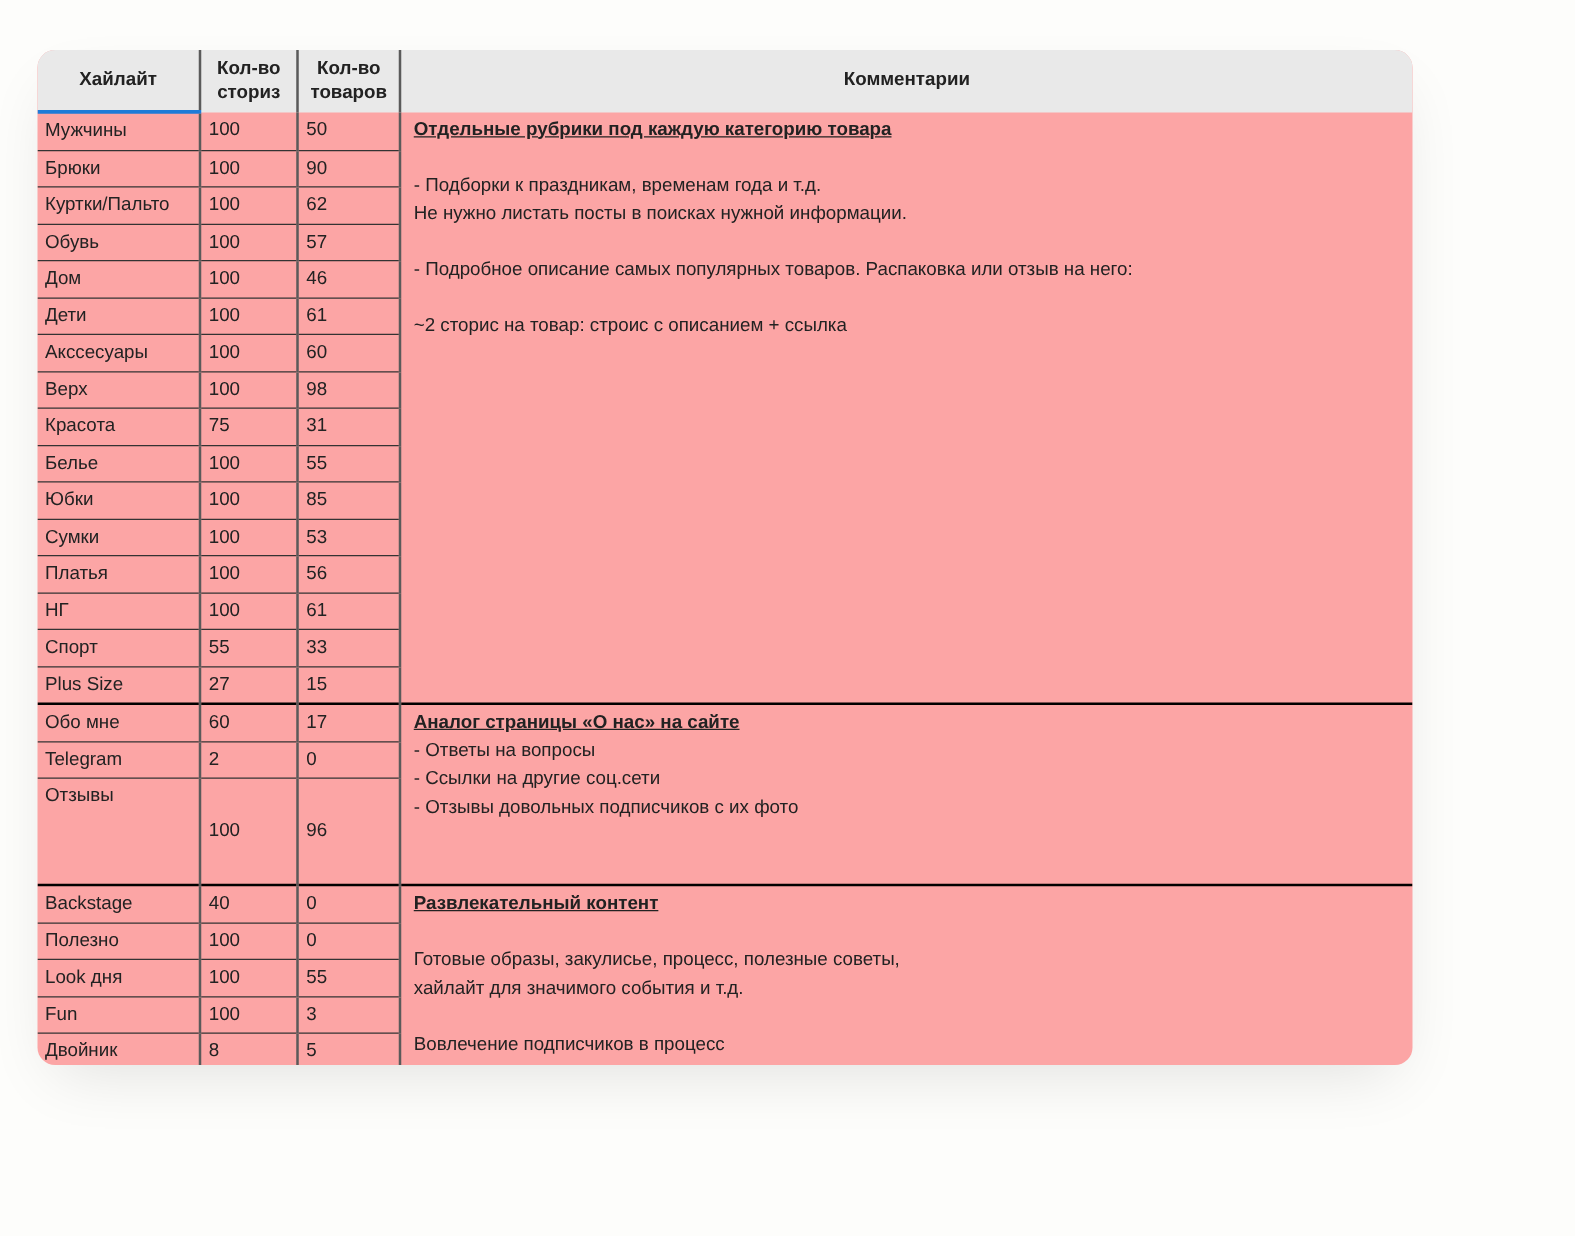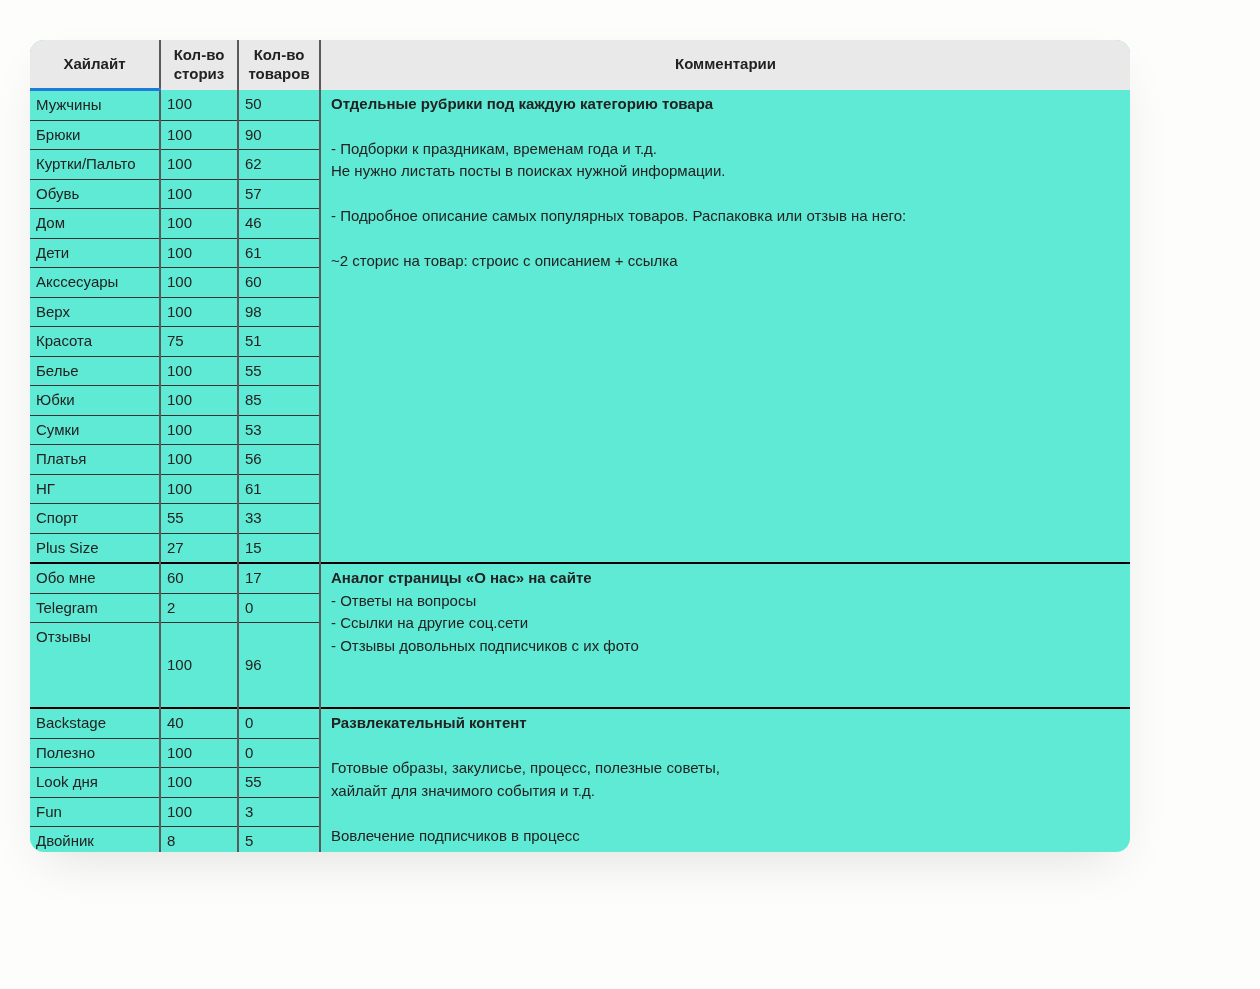--- a/index.html
+++ b/index.html
@@ -1,27 +1,27 @@
 <!DOCTYPE html>
 <html><head>
 <meta charset="utf-8">
 <style>
   html,body{margin:0;padding:0;background:#fdfdfb;font-family:"Segoe UI",Arial,sans-serif;font-size:15px;color:#222;}
   .page{width:1260px;min-height:989px;padding:40px 30px;box-sizing:border-box;}
-  .card{width:1100px;background:#5eead4;border-radius:14px;box-shadow:0 20px 50px -15px rgba(0,0,0,0.12);overflow:hidden;}
+  .card{width:1100px;background:#fca5a5;border-radius:14px;box-shadow:0 20px 50px -15px rgba(0,0,0,0.12);overflow:hidden;}
   table{border-collapse:collapse;width:100%;table-layout:fixed;}
   th{background:#e9e9e9;font-weight:700;text-align:center;padding:6px 4px;vertical-align:middle;line-height:1.25;}
   th.hl{border-bottom:3px solid #1f7bd8;}
   th.sep-r{border-right:2px solid #5a5a5a;}
   td{padding:3px 6px;border-bottom:1px solid #333;vertical-align:top;line-height:1.5;}
   td.num{}
   td.sep-r{border-right:2px solid #5a5a5a;}
   td.comment{border-bottom:none;padding:3px 8px 3px 10px;}
   tr.group-top td{border-top:2px solid #000;}
-  .bold{font-weight:700;}
+  .bold{font-weight:700;text-decoration:underline;}
   .inner{height:812px;overflow:hidden;}
 </style>
 </head>
 <body>
 
 <div class="page">
   <div class="card">
     <div class="inner">
     <table>
       <colgroup>
@@ -85,21 +85,21 @@
               <td class="num sep-r">60</td>
             </tr>
             <tr>
               <td class="sep-r">Верх</td>
               <td class="num sep-r">100</td>
               <td class="num sep-r">98</td>
             </tr>
             <tr>
               <td class="sep-r">Красота</td>
               <td class="num sep-r">75</td>
-              <td class="num sep-r">51</td>
+              <td class="num sep-r">31</td>
             </tr>
             <tr>
               <td class="sep-r">Белье</td>
               <td class="num sep-r">100</td>
               <td class="num sep-r">55</td>
             </tr>
             <tr>
               <td class="sep-r">Юбки</td>
               <td class="num sep-r">100</td>
               <td class="num sep-r">85</td>

